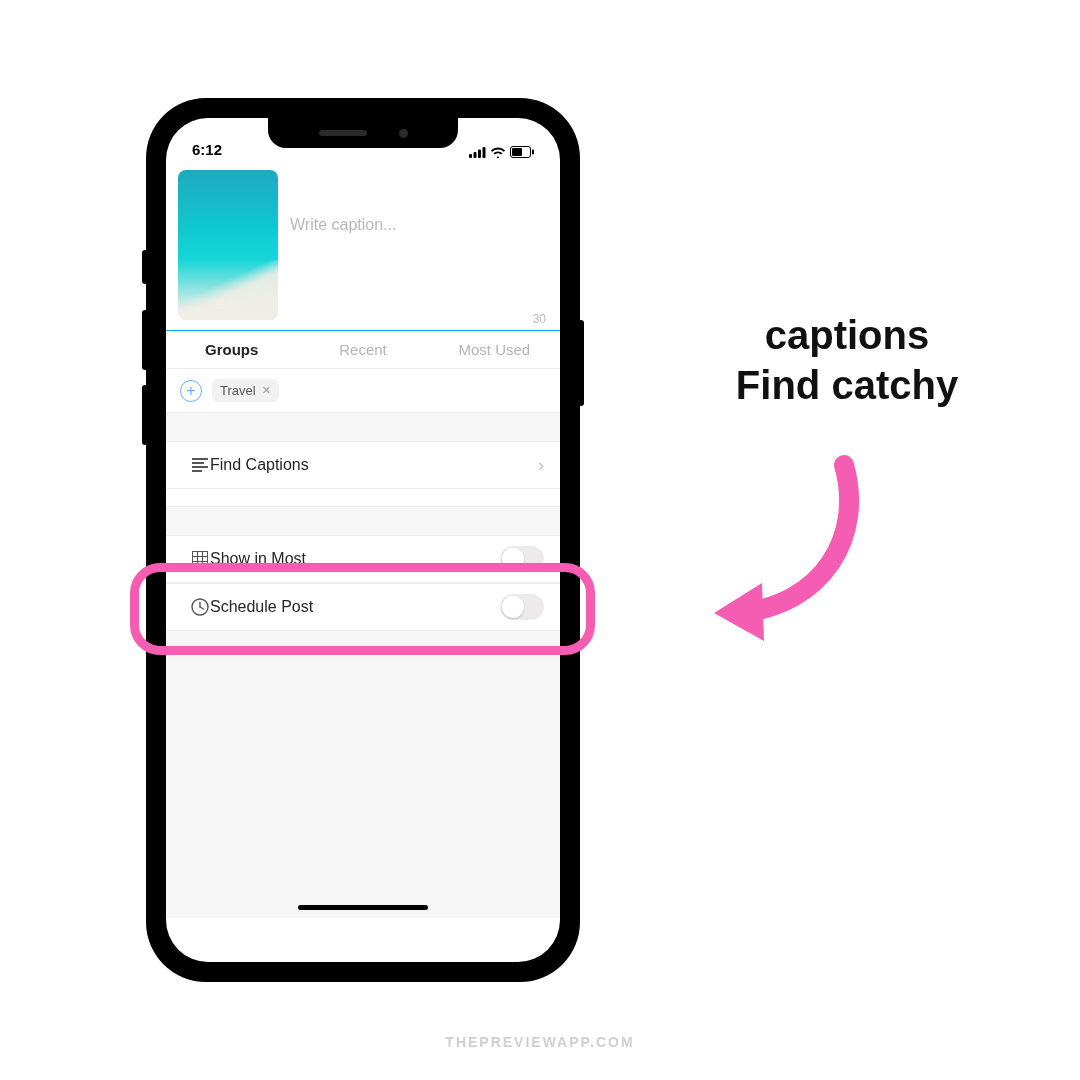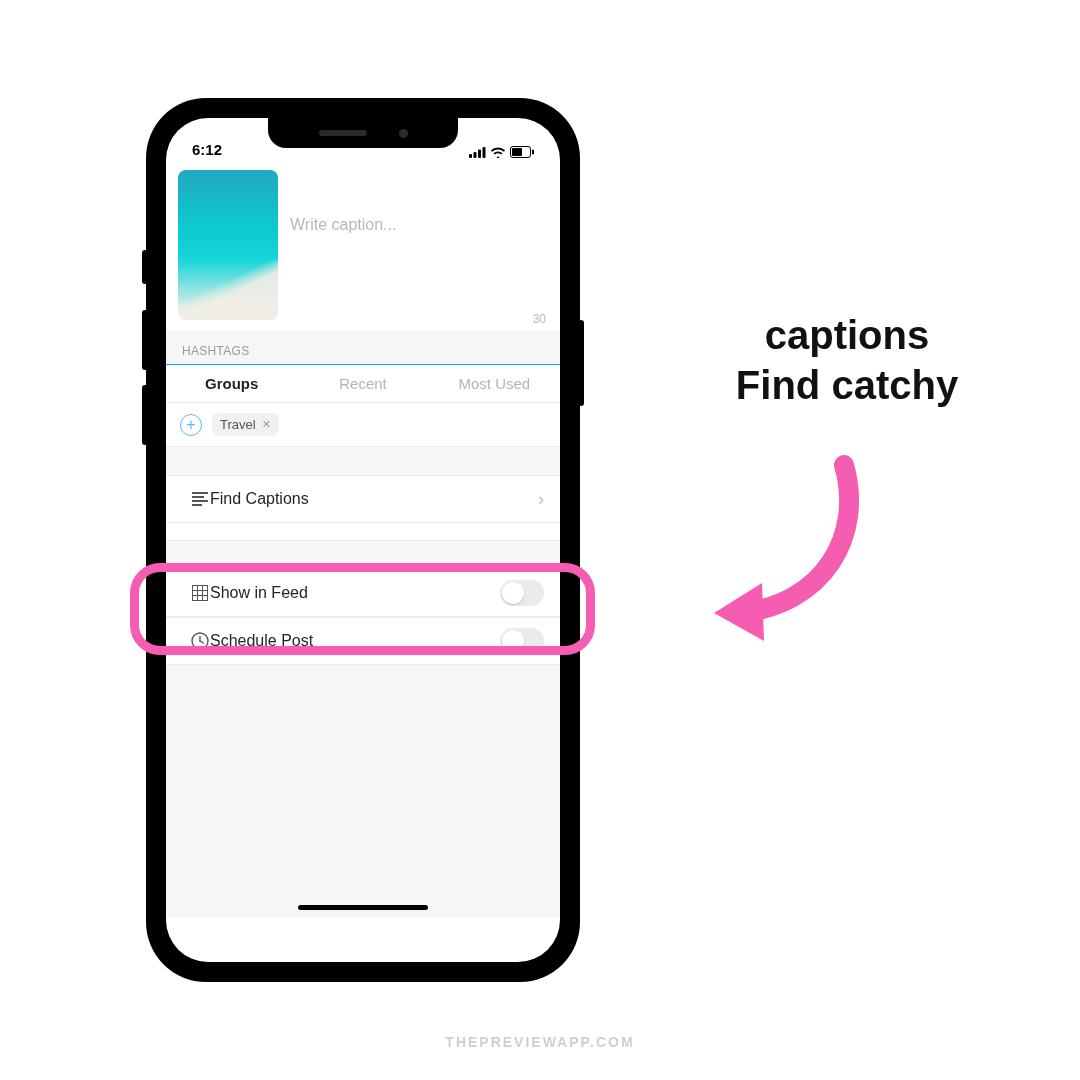--- a/index.html
+++ b/index.html
@@ -284,21 +284,20 @@
 
     <div class="content">
       <div class="caption-area">
         <div class="thumb">
           <div class="thumb-edit">Edit</div>
         </div>
         <div class="caption-input">Write caption...</div>
         <div class="counter">30</div>
       </div>
 
-      <div class="section-label">HASHTAGS</div>
       <div class="tabs">
         <div class="tab active">Groups</div>
         <div class="tab">Recent</div>
         <div class="tab">Most Used</div>
       </div>
       <div class="tag-row">
         <div class="plus-circle">+</div>
         <div class="chip">
           <span>Travel</span>
           <span class="x">✕</span>
@@ -326,21 +325,21 @@
       <div class="list-row">
         <span class="row-icon">
           <svg width="16" height="16" viewBox="0 0 16 16">
               <rect x="0.5" y="0.5" width="15" height="15" stroke="#555" fill="none"></rect>
               <line x1="5.5" y1="0" x2="5.5" y2="16" stroke="#555"></line>
               <line x1="10.5" y1="0" x2="10.5" y2="16" stroke="#555"></line>
               <line x1="0" y1="5.5" x2="16" y2="5.5" stroke="#555"></line>
               <line x1="0" y1="10.5" x2="16" y2="10.5" stroke="#555"></line>
             </svg>
         </span>
-        <span>Show in Feed</span>
+        <span>Show in Most</span>
         <div class="toggle"></div>
       </div>
 
 
       <div class="list-row">
         <span class="row-icon">
           <svg width="18" height="18" viewBox="0 0 18 18">
               <circle cx="9" cy="9" r="8" stroke="#555" fill="none" stroke-width="1.4"></circle>
               <line x1="9" y1="9" x2="9" y2="4.5" stroke="#555" stroke-width="1.4" stroke-linecap="round"></line>
               <line x1="9" y1="9" x2="12.5" y2="11" stroke="#555" stroke-width="1.4" stroke-linecap="round"></line>

